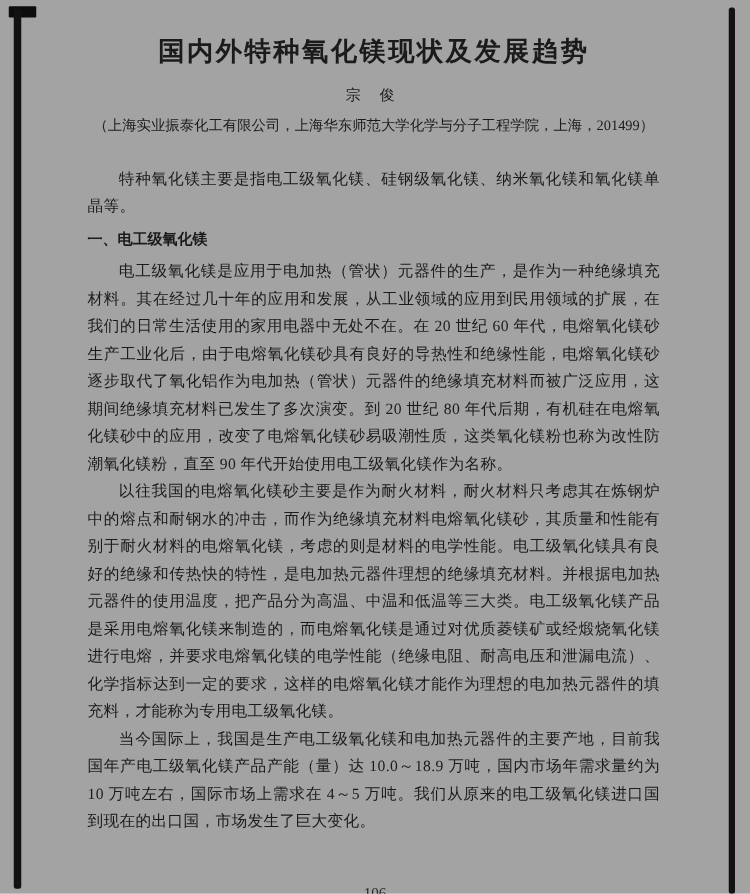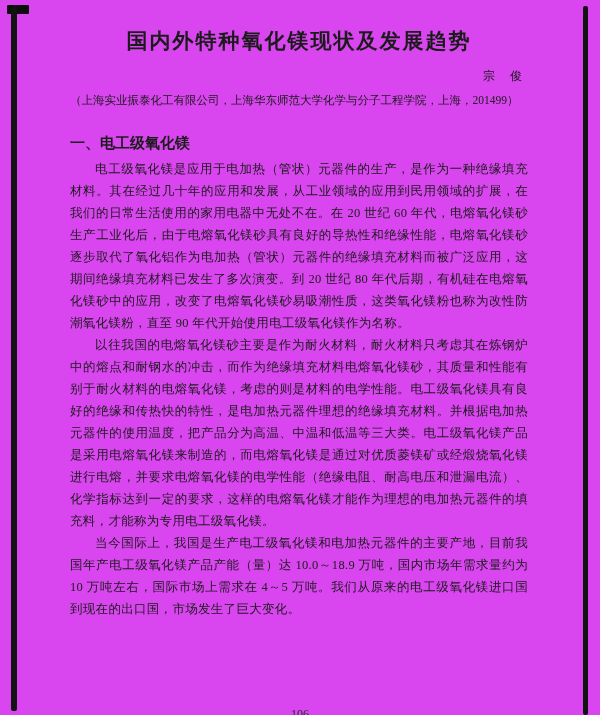--- a/index.html
+++ b/index.html
@@ -11,21 +11,21 @@
     height: 715px;
     overflow: hidden;
     position: relative;
     background: #fbfbf9;
     font-family: "Liberation Serif", "DejaVu Serif", serif;
     color: #1b1b1b;
   }
   .scan {
     position: absolute;
     inset: 0;
-    background: #d946ef;
+    background: #a3a3a3;
   }
   .edge {
     position: absolute;
     background: #121212;
     border-radius: 2px;
   }
   .edge.left {
     left: 11px;
     top: 7px;
     width: 6px;
@@ -54,44 +54,45 @@
   }
   .doc-title {
     margin: 0 0 12px 0;
     font-size: 21px;
     font-weight: bold;
     text-align: center;
     letter-spacing: 2px;
     line-height: 30px;
   }
   .author {
-    text-align: right;
+    text-align: center;
     font-size: 12px;
     letter-spacing: 6px;
     margin-bottom: 8px;
   }
   .affiliation {
+    text-align: center;
     font-size: 11.5px;
     margin-bottom: 24px;
     white-space: nowrap;
   }
   .para {
     margin: 0;
     font-size: 12.5px;
     line-height: 22px;
     text-align: justify;
     text-indent: 2em;
     letter-spacing: 0.3px;
   }
   .para.intro {
     margin-bottom: 4px;
   }
   .sec-heading {
     margin: 4px 0 4px 0;
-    font-size: 15px;
+    font-size: 12px;
     font-weight: bold;
     line-height: 22px;
   }
   .subsec-heading {
     margin: 0 0 4px 0;
     font-size: 12.5px;
     font-weight: bold;
     line-height: 22px;
   }
   .pagenum {
@@ -109,20 +110,21 @@
 <div class="scan">
   <div class="corner-mark"></div>
   <div class="edge left"></div>
   <div class="edge right"></div>
 
   <div class="page-content">
     <h1 class="doc-title">国内外特种氧化镁现状及发展趋势</h1>
     <div class="author">宗 俊</div>
     <div class="affiliation">（上海实业振泰化工有限公司，上海华东师范大学化学与分子工程学院，上海，201499）</div>
 
+    <p class="para intro">特种氧化镁主要是指电工级氧化镁、硅钢级氧化镁、纳米氧化镁和氧化镁单晶等。</p>
 
     <h2 class="sec-heading">一、电工级氧化镁</h2>
 
     <p class="para">电工级氧化镁是应用于电加热（管状）元器件的生产，是作为一种绝缘填充材料。其在经过几十年的应用和发展，从工业领域的应用到民用领域的扩展，在我们的日常生活使用的家用电器中无处不在。在 20 世纪 60 年代，电熔氧化镁砂生产工业化后，由于电熔氧化镁砂具有良好的导热性和绝缘性能，电熔氧化镁砂逐步取代了氧化铝作为电加热（管状）元器件的绝缘填充材料而被广泛应用，这期间绝缘填充材料已发生了多次演变。到 20 世纪 80 年代后期，有机硅在电熔氧化镁砂中的应用，改变了电熔氧化镁砂易吸潮性质，这类氧化镁粉也称为改性防潮氧化镁粉，直至 90 年代开始使用电工级氧化镁作为名称。</p>
     <p class="para">以往我国的电熔氧化镁砂主要是作为耐火材料，耐火材料只考虑其在炼钢炉中的熔点和耐钢水的冲击，而作为绝缘填充材料电熔氧化镁砂，其质量和性能有别于耐火材料的电熔氧化镁，考虑的则是材料的电学性能。电工级氧化镁具有良好的绝缘和传热快的特性，是电加热元器件理想的绝缘填充材料。并根据电加热元器件的使用温度，把产品分为高温、中温和低温等三大类。电工级氧化镁产品是采用电熔氧化镁来制造的，而电熔氧化镁是通过对优质菱镁矿或经煅烧氧化镁进行电熔，并要求电熔氧化镁的电学性能（绝缘电阻、耐高电压和泄漏电流）、化学指标达到一定的要求，这样的电熔氧化镁才能作为理想的电加热元器件的填充料，才能称为专用电工级氧化镁。</p>
     <p class="para">当今国际上，我国是生产电工级氧化镁和电加热元器件的主要产地，目前我国年产电工级氧化镁产品产能（量）达 10.0～18.9 万吨，国内市场年需求量约为 10 万吨左右，国际市场上需求在 4～5 万吨。我们从原来的电工级氧化镁进口国到现在的出口国，市场发生了巨大变化。</p>
   </div>
 
   <div class="pagenum">106</div>
 </div>

